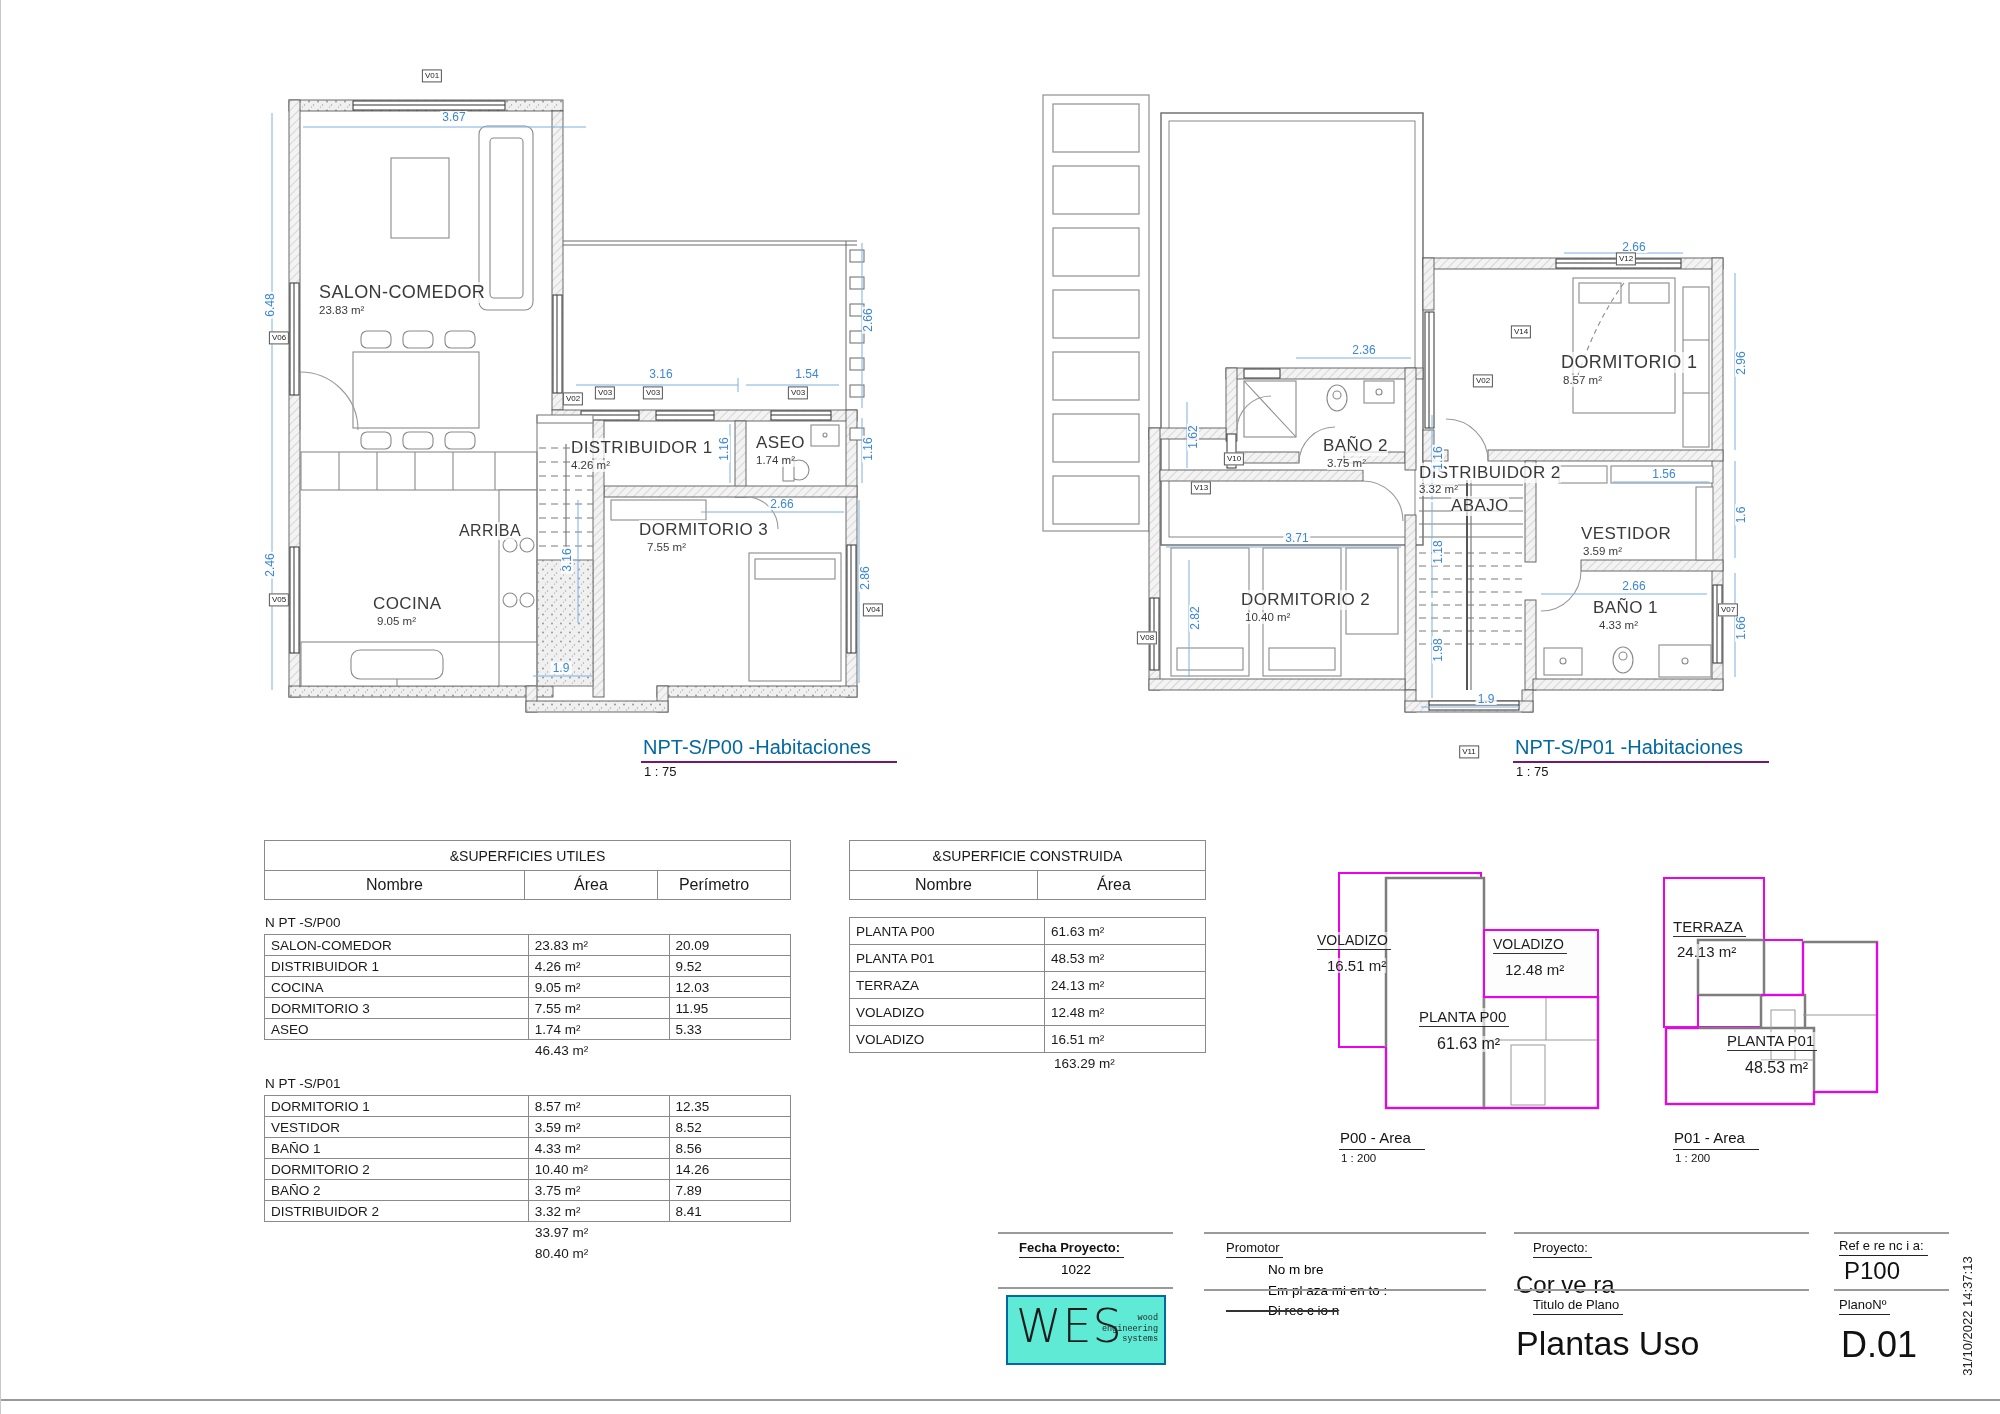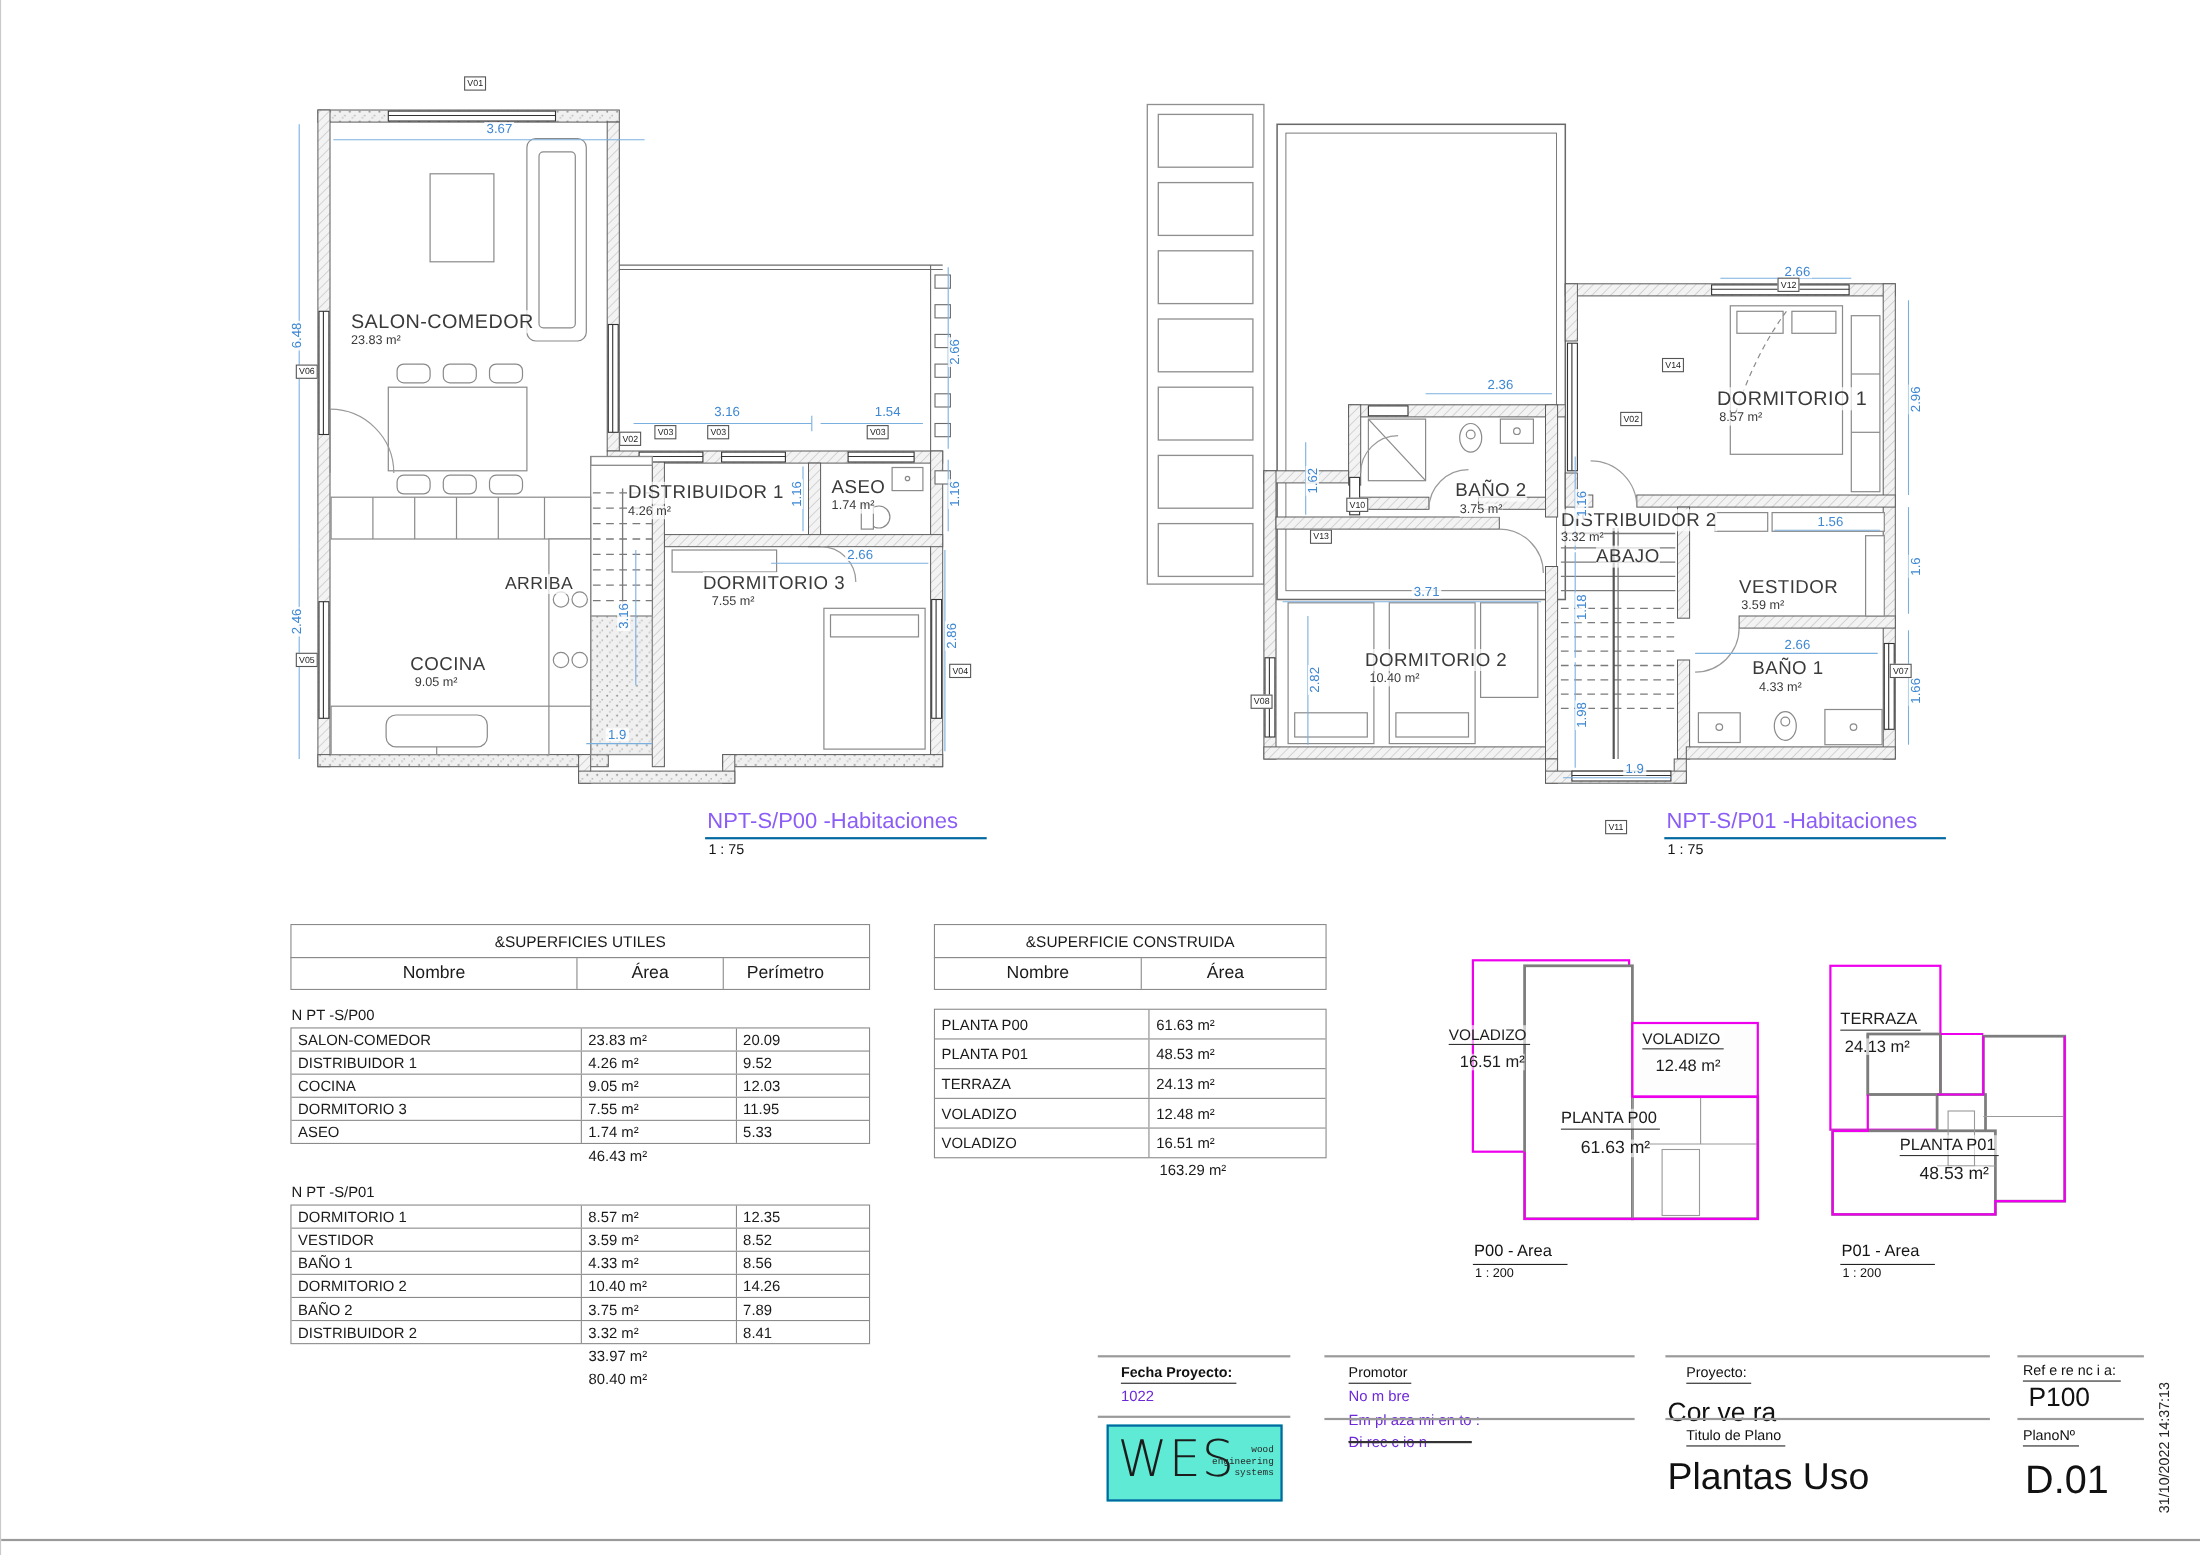--- a/index.html
+++ b/index.html
@@ -10,22 +10,22 @@
   .dim{position:absolute;transform:translate(-50%,-50%);font:12px/1 "Liberation Sans",sans-serif;
        color:#3d87d3;background:rgba(255,255,255,.85);padding:0 2px;white-space:nowrap;margin-left:11px;}
   .dimv{position:absolute;transform:translate(-50%,-50%) rotate(-90deg);font:12px/1 "Liberation Sans",sans-serif;
        color:#3d87d3;background:rgba(255,255,255,.85);padding:0 2px;white-space:nowrap;}
   .vtag{position:absolute;transform:translate(-50%,-50%);font:8px/1.4 "Liberation Sans",sans-serif;
        color:#222;border:1px solid #555;background:#fff;padding:0 2px;white-space:nowrap;}
   .room{position:absolute;font:17px/1.15 "Liberation Sans",sans-serif;color:#3a3a3a;letter-spacing:.4px;
        white-space:nowrap;background:rgba(255,255,255,.72);}
   .room.big{font-size:18px;}
   .rarea{position:absolute;font:11.5px/1 "Liberation Sans",sans-serif;color:#3a3a3a;background:rgba(255,255,255,.72);white-space:nowrap;}
-  .ptitle{position:absolute;font:20px/1.1 "Liberation Sans",sans-serif;color:#8b5cf6;
-       border-bottom:2px solid #0369a1;padding:0 26px 3px 2px;white-space:nowrap;text-align:center;}
+  .ptitle{position:absolute;font:20px/1.1 "Liberation Sans",sans-serif;color:#0369a1;
+       border-bottom:2px solid #701a75;padding:0 26px 3px 2px;white-space:nowrap;text-align:center;}
   .pscale{position:absolute;font:13px/1 "Liberation Sans",sans-serif;color:#141414;}
   
   .alabel{position:absolute;font:14px/1.15 "Liberation Sans",sans-serif;color:#1d1d1d;
        border-bottom:1.5px solid #333;padding:0 3px 1px 0;white-space:nowrap;background:rgba(255,255,255,.6);}
   .aarea{position:absolute;font:13.5px/1 "Liberation Sans",sans-serif;color:#1d1d1d;white-space:nowrap;background:rgba(255,255,255,.6);}
   .atitle{position:absolute;font:15px/1.1 "Liberation Sans",sans-serif;color:#141414;border-bottom:1.5px solid #222;
        padding:0 14px 2px 1px;white-space:nowrap;}
   .ascale{position:absolute;font:11.5px/1 "Liberation Sans",sans-serif;color:#141414;}
   
   .tbl{position:absolute;color:#1a1a1a;}
@@ -43,21 +43,21 @@
   .ut .c3{width:112px;border-left:1px solid #8a8a8a;}
   .ut .sub{padding-left:271px;}
   .co .c1{width:187px;}
   .co .c2{width:152px;border-left:1px solid #8a8a8a;}
   .co .sub{padding-left:205px;}
   .co .row span{padding:5.5px 6px;}
   
   .tb-line{position:absolute;background:#9a9a9a;height:2px;}
   .tb-label{position:absolute;font:13px/1.2 "Liberation Sans",sans-serif;color:#111;
        border-bottom:1.5px solid #222;padding:0 4px 1px 0;white-space:nowrap;}
-  .tb-text{position:absolute;font:13.5px/1.2 "Liberation Sans",sans-serif;color:#6d28d9;white-space:nowrap;}
+  .tb-text{position:absolute;font:13.5px/1.2 "Liberation Sans",sans-serif;color:#000000;white-space:nowrap;margin-left:42px;}
   .tb-mid{position:absolute;font:24px/1.1 "Liberation Sans",sans-serif;color:#111;white-space:nowrap;}
   .tb-big{position:absolute;font:36px/1.05 "Liberation Sans",sans-serif;color:#111;white-space:nowrap;}
   .strike{text-decoration:line-through;text-decoration-color:#333;}
   .wes-box{position:absolute;left:1005px;top:1295px;width:156px;height:66px;border:2px solid #0369a1;background:#5eead4;}
   .wes-main{position:absolute;left:8px;top:2px;font-family:"DejaVu Sans",sans-serif;font-size:46px;
        font-weight:200;letter-spacing:1px;color:#1c1c1c;}
   .wes-sub{position:absolute;right:6px;top:16px;text-align:right;font:8.5px/1.25 "Liberation Mono",monospace;color:#2a2a2a;}
   .stamp{position:absolute;left:1966px;top:1316px;transform:translate(-50%,-50%) rotate(-90deg);
        font:13px/1 "Liberation Sans",sans-serif;color:#222;white-space:nowrap;}
   .botline{position:absolute;left:0;top:1399px;width:2000px;height:2px;background:#9a9a9a;}

